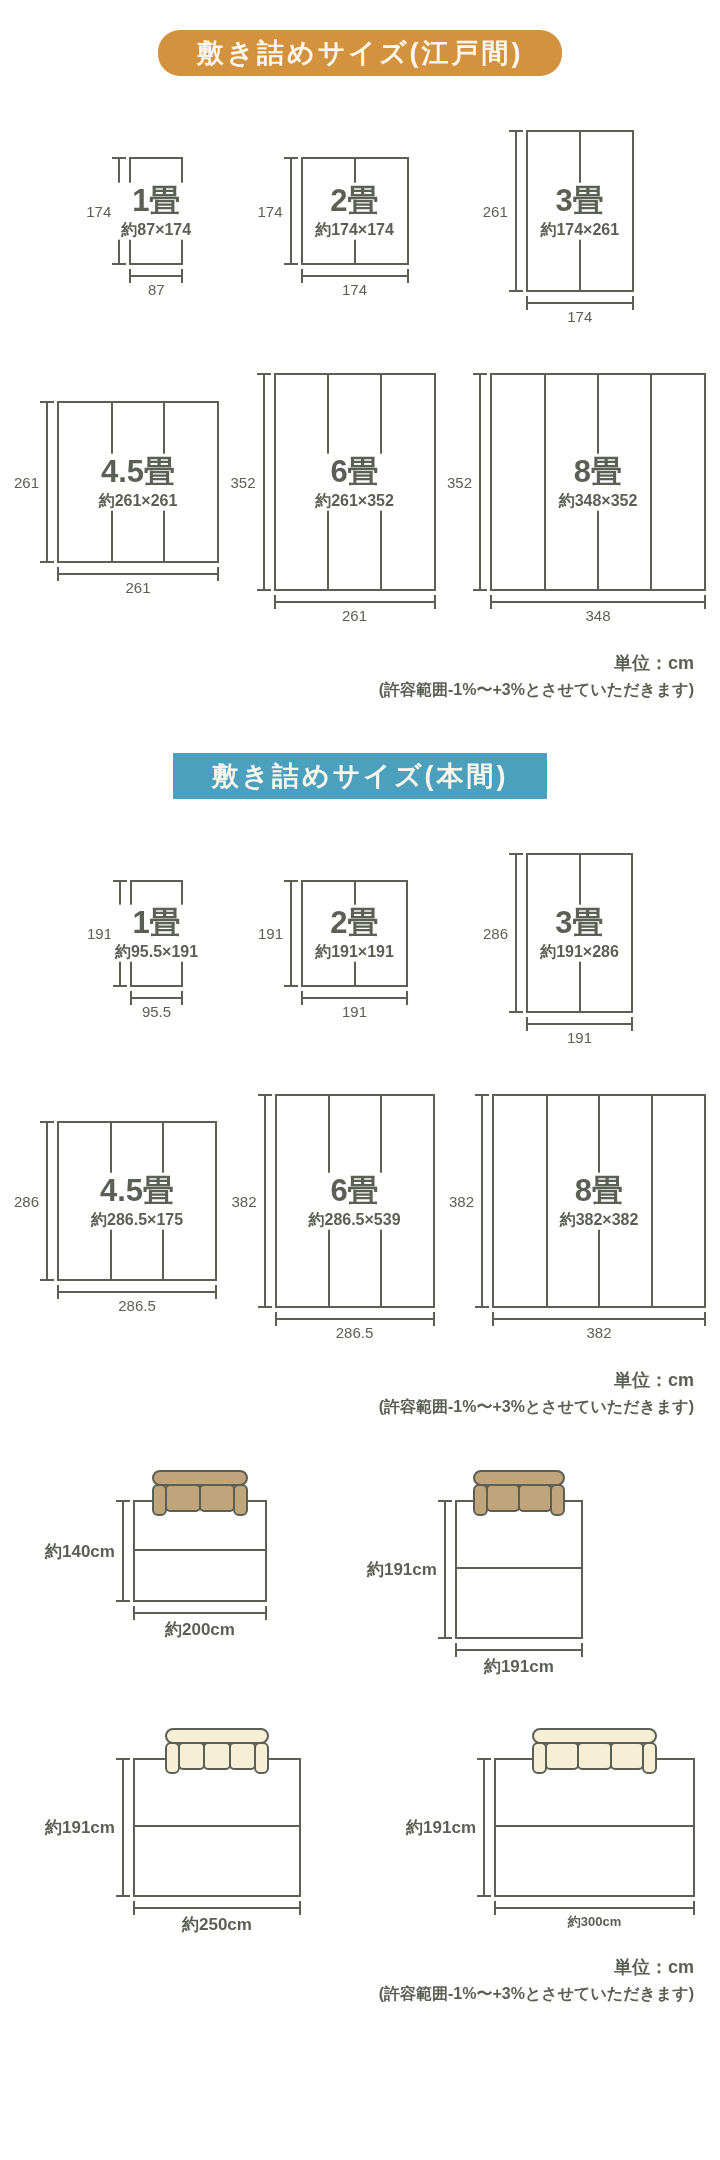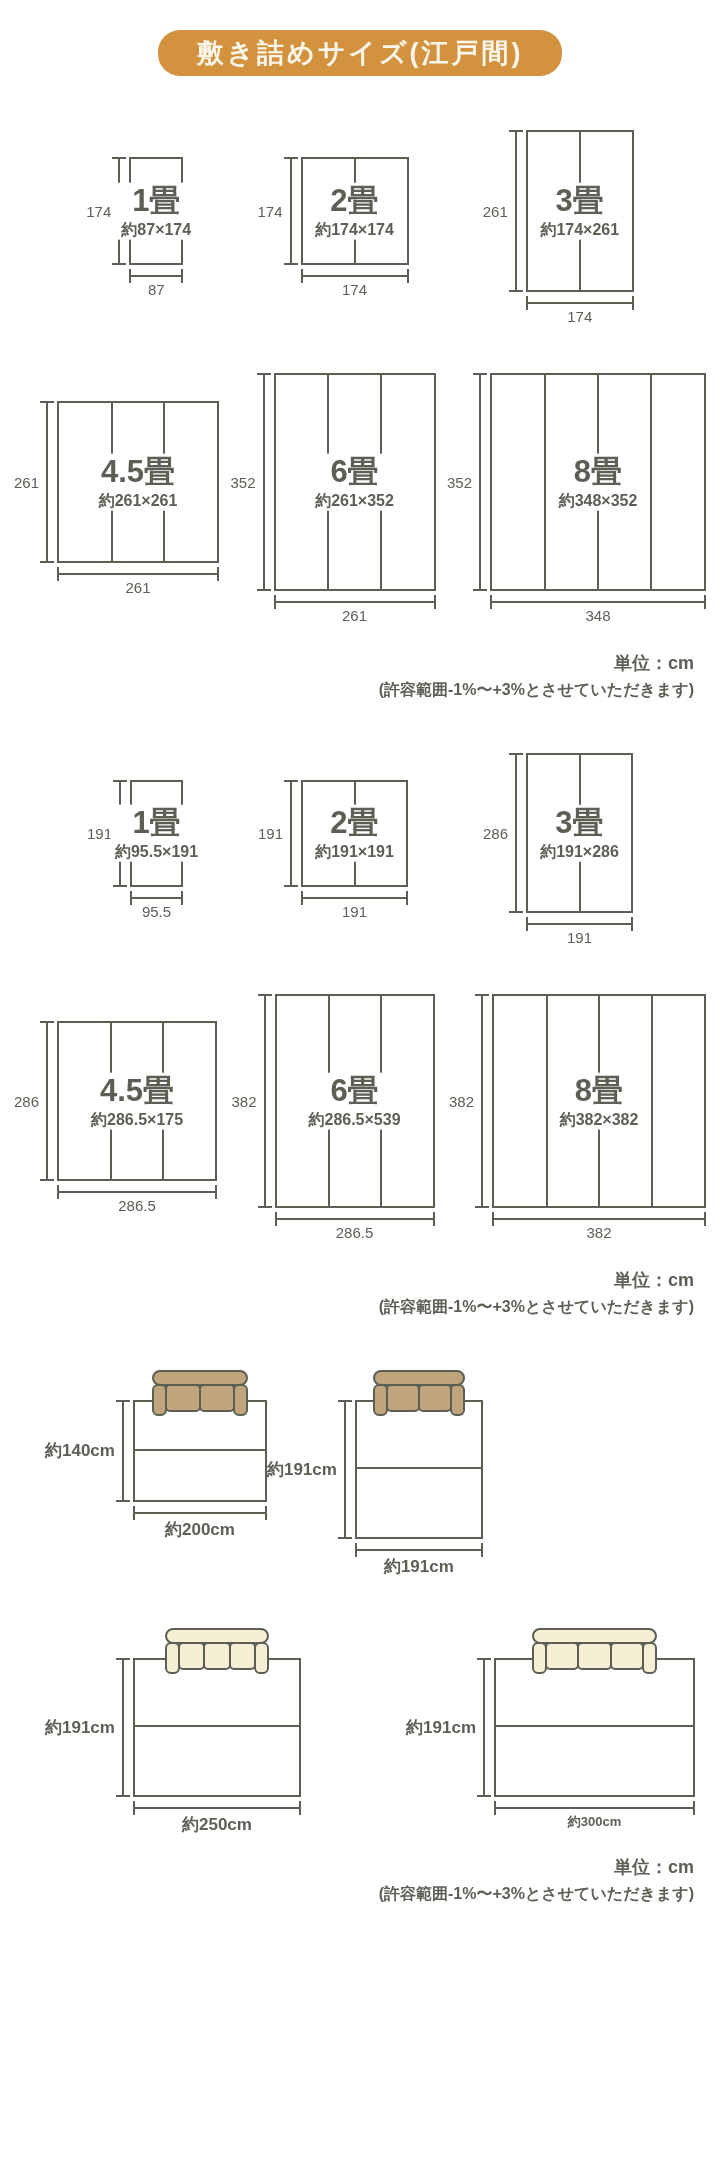--- a/index.html
+++ b/index.html
@@ -64,21 +64,21 @@
   .w-label{margin-top:4px;text-align:center;}
 
   
   .notes{text-align:right;padding-right:26px;margin-top:26px;line-height:1.55;}
   .unit-note{font-size:18px;font-weight:bold;}
   .tol-note{font-size:16px;font-weight:bold;}
   section.sec{margin-bottom:50px;}
 
   
   .rug-row{display:flex;align-items:flex-start;}
-  .rug-row.first{justify-content:flex-start;padding-left:45px;margin-bottom:50px;}
+  .rug-row.first{justify-content:flex-start;gap:100px;padding-left:45px;margin-bottom:50px;}
   .rug-row.second{justify-content:space-between;padding:0 25px 0 45px;}
   .rug-unit{display:flex;align-items:flex-start;}
   .rug-left{display:flex;align-items:center;margin-right:9px;}
   .rug-left .dim-label{margin-right:7px;font-size:17px;font-weight:bold;}
   .rug-main{display:flex;flex-direction:column;align-items:center;}
 
   .sofa{position:relative;z-index:2;display:flex;flex-direction:column;}
   .sofa-back{height:16px;border:2px solid var(--line);border-radius:9px;margin-bottom:-2px;}
   .sofa-seat{display:flex;height:32px;}
   .sofa-arm{width:15px;height:32px;border:2px solid var(--line);border-radius:6px;}
@@ -209,20 +209,21 @@
           </div>
         </div>
       </div>
     <div class="notes">
       <div class="unit-note">単位：cm</div>
       <div class="tol-note">(許容範囲-1%〜+3%とさせていただきます)</div>
     </div>
   </section>
 
   <section class="sec">
+    <h2 class="sec-header honma"><span>敷き詰めサイズ(本間)</span></h2>
     <div class="rows" id="rows-honma">
         <div class="t-row first">
           <div class="t-unit">
             <div class="d-left" style="height: 107px;">
               <span class="dim-label">191</span>
               <div class="v-line" style="height: 107px;"></div>
             </div>
             <div class="d-main">
               <div class="t-rect" style="width: 53px; height: 107px;">
                 <div class="t-label">

